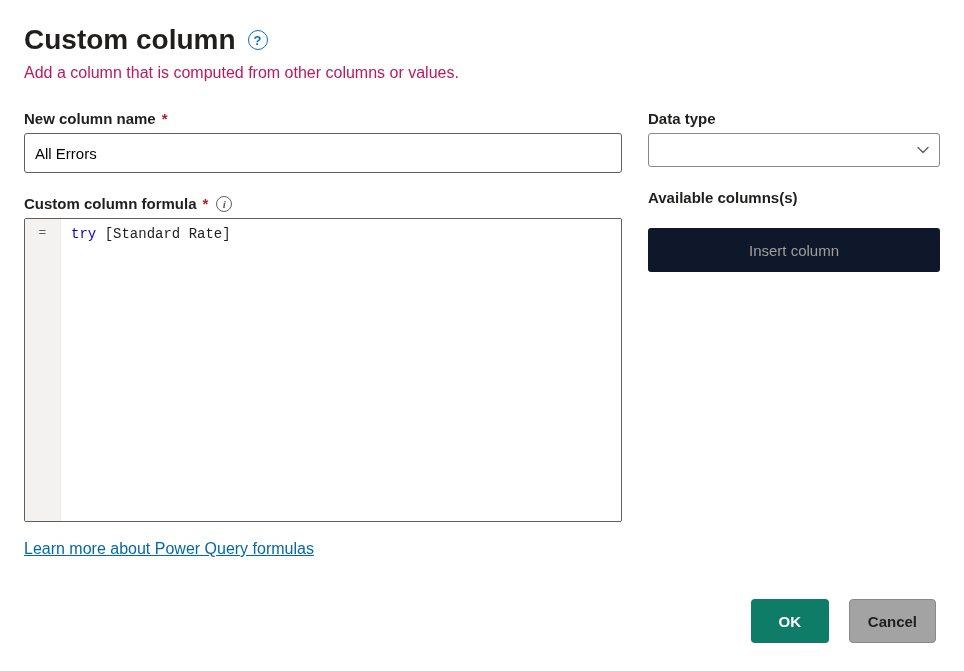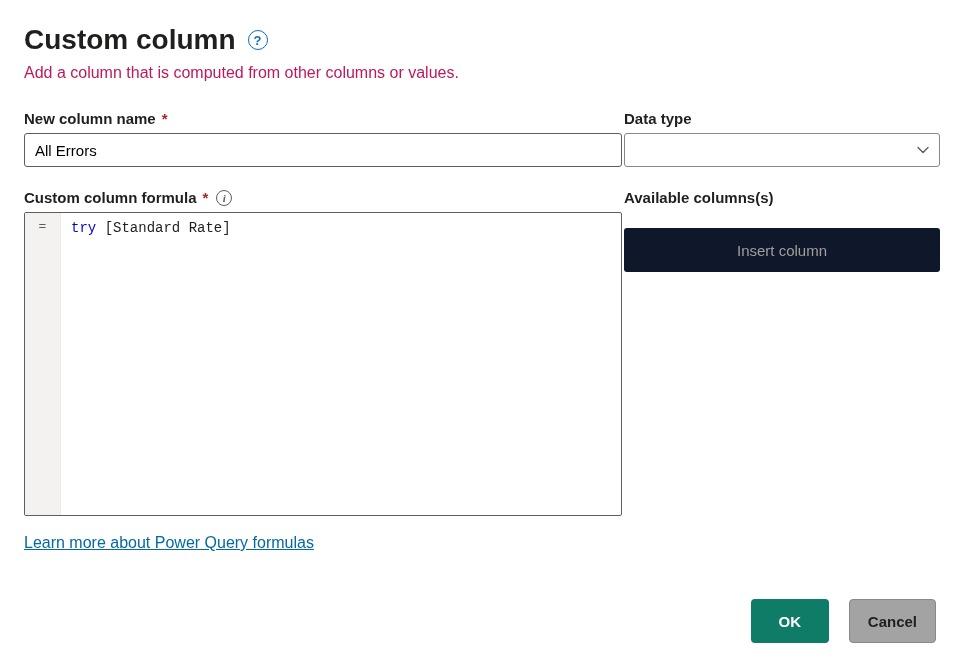--- a/index.html
+++ b/index.html
@@ -12,33 +12,33 @@
       color: #201f1e;
     }
     .header-row { display: flex; align-items: center; gap: 12px; margin-bottom: 8px; }
     .dialog-title { font-size: 28px; font-weight: 600; }
     .help-icon {
       width: 20px; height: 20px; border: 1.5px solid #0f6cbd; border-radius: 50%;
       display: inline-flex; align-items: center; justify-content: center;
       color: #0f6cbd; font-size: 13px; font-weight: 600; cursor: pointer;
     }
     .subtitle { font-size: 16px; color: #be185d; margin-bottom: 28px; }
-    .columns { display: flex; gap: 2px; }
+    .columns { display: flex; gap: 26px; }
     .left-col { flex: 0 0 598px; display: flex; flex-direction: column; }
     .right-col { flex: 1; display: flex; flex-direction: column; }
     .field-label { font-size: 15px; font-weight: 600; margin-bottom: 6px; display: flex; align-items: center; gap: 6px; }
     .required { color: #a4262c; font-weight: 600; }
     .info-icon {
       width: 16px; height: 16px; border: 1px solid #605e5c; border-radius: 50%;
       display: inline-flex; align-items: center; justify-content: center;
       font-size: 11px; color: #605e5c; font-style: italic; font-family: Georgia, serif;
       cursor: pointer; margin-left: 2px;
     }
     .text-input {
-      width: 100%; height: 34px; border: 1px solid #605e5c; border-radius: 3px;
+      width: 100%; height: 40px; border: 1px solid #605e5c; border-radius: 3px;
       padding: 4px 10px; font-size: 15px; font-family: inherit; outline: none;
     }
     .name-block { margin-bottom: 22px; }
     .datatype-block { margin-bottom: 22px; }
     .select-wrap { position: relative; }
     .select-input {
       width: 100%; height: 34px; border: 1px solid #8a8886; border-radius: 3px;
       padding: 4px 34px 4px 10px; font-size: 15px; font-family: inherit; outline: none;
       background: #fff; appearance: none; cursor: pointer;
     }

